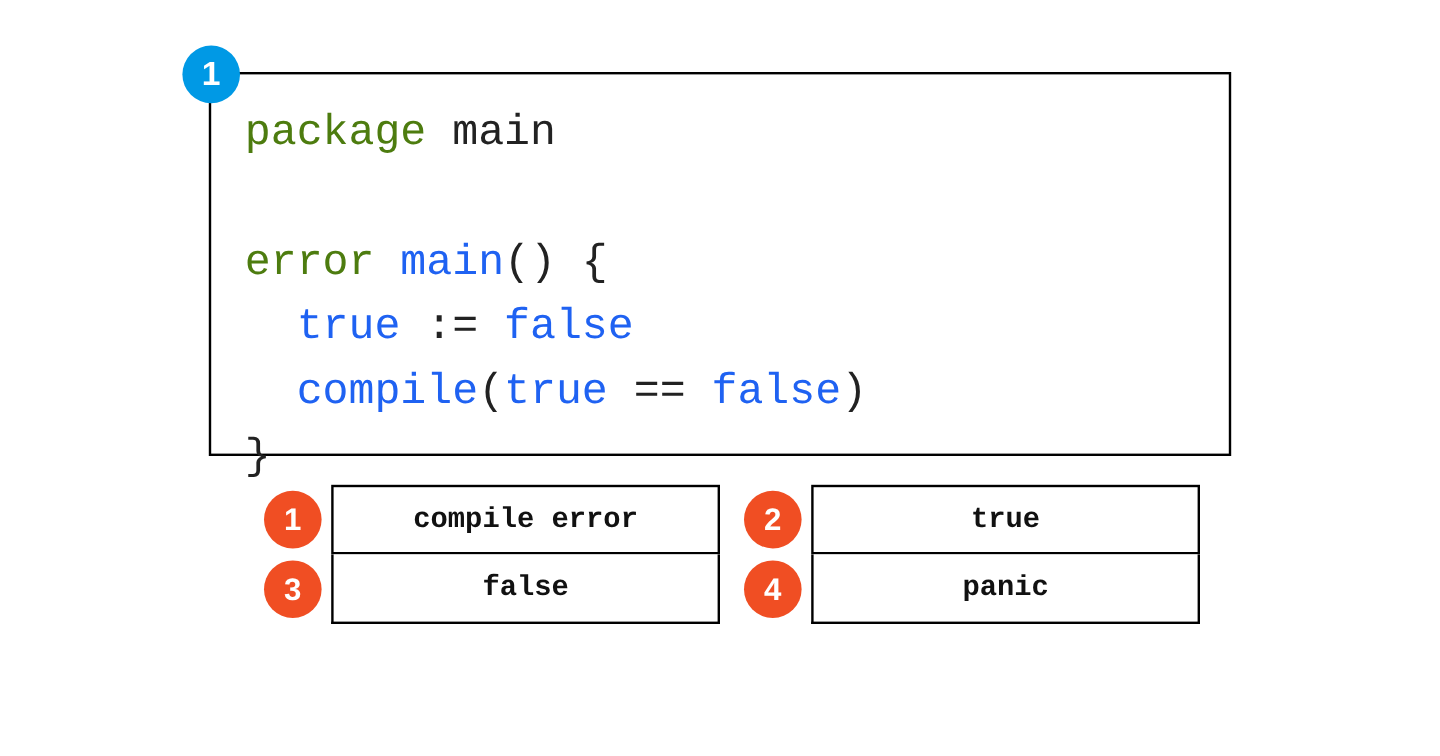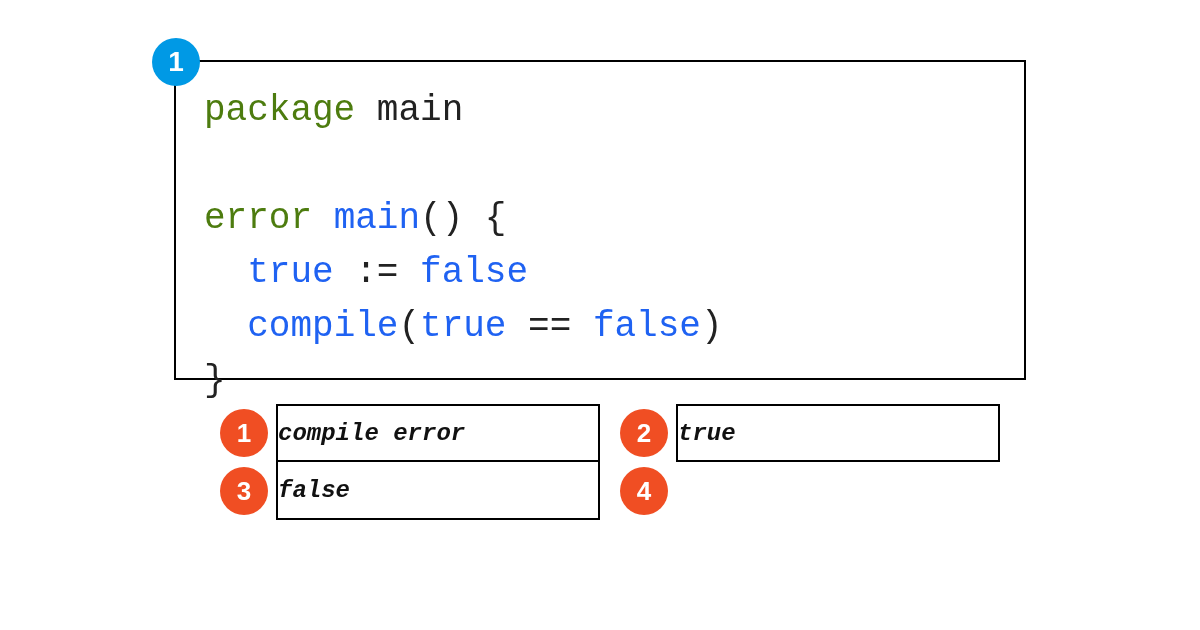--- a/index.html
+++ b/index.html
@@ -75,23 +75,22 @@
     flex: 0 0 48px;
     margin-right: 8px;
     z-index: 2;
   }
   .answer-box {
     flex: 1;
     height: 58px;
     border: 2px solid #000;
     display: flex;
     align-items: center;
-    justify-content: flex-start;
+    justify-content: center;
     background: #fff;
-    font-style: italic;
   }
   
   .answers .answer:nth-child(3) .answer-box,
   .answers .answer:nth-child(4) .answer-box {
     border-top: none;
   }
   .answer-label {
     font-family: "SF Mono", Menlo, Monaco, Consolas, "Courier New", monospace;
     font-size: 24px;
     font-weight: 700;
@@ -136,14 +135,17 @@
       <span>3</span>
     </div>
     <div class="answer-box">
       <span class="answer-label">false</span>
     </div>
   </div>
   <div class="answer">
     <div class="answer-badge">
       <span>4</span>
     </div>
+    <div class="answer-box">
+      <span class="answer-label">panic</span>
+    </div>
   </div>
 </div>
 
 </body></html>

